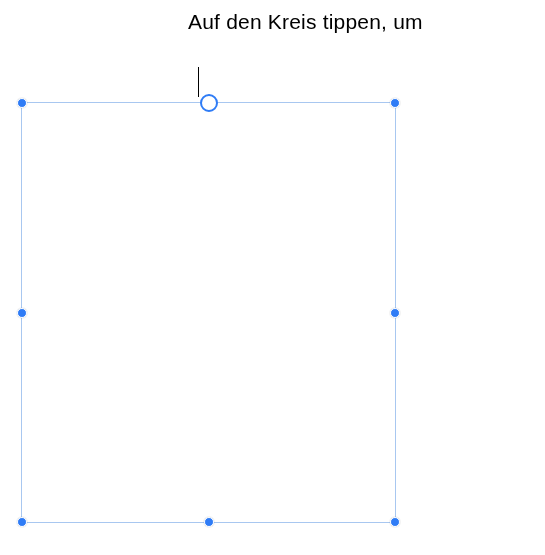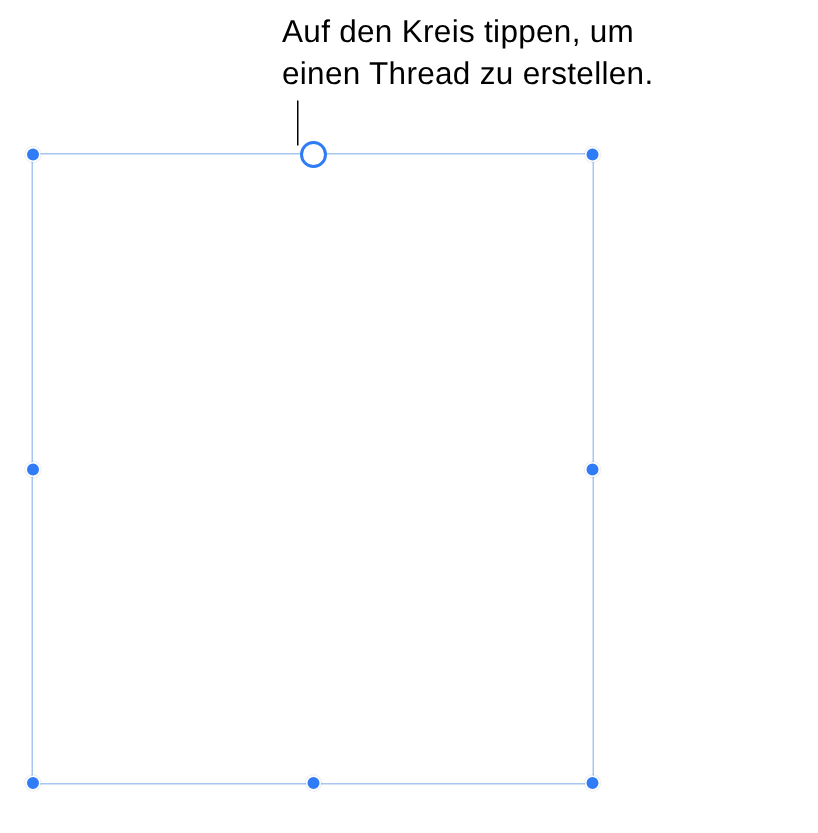--- a/index.html
+++ b/index.html
@@ -73,21 +73,20 @@
       left: 50%;
       top: -9px;
       margin-left: -9px;
     }
   </style>
 </head>
 <body>
 
 <div class="callout-text">
   <span>Auf den Kreis tippen, um</span><br>
-  <span>einen Thread zu erstellen.</span>
 </div>
 
 <div class="callout-line"></div>
 
 <div class="selection-box">
   <div class="handle tl"></div>
   <div class="handle tr"></div>
   <div class="handle bl"></div>
   <div class="handle br"></div>
   <div class="handle ml"></div>

